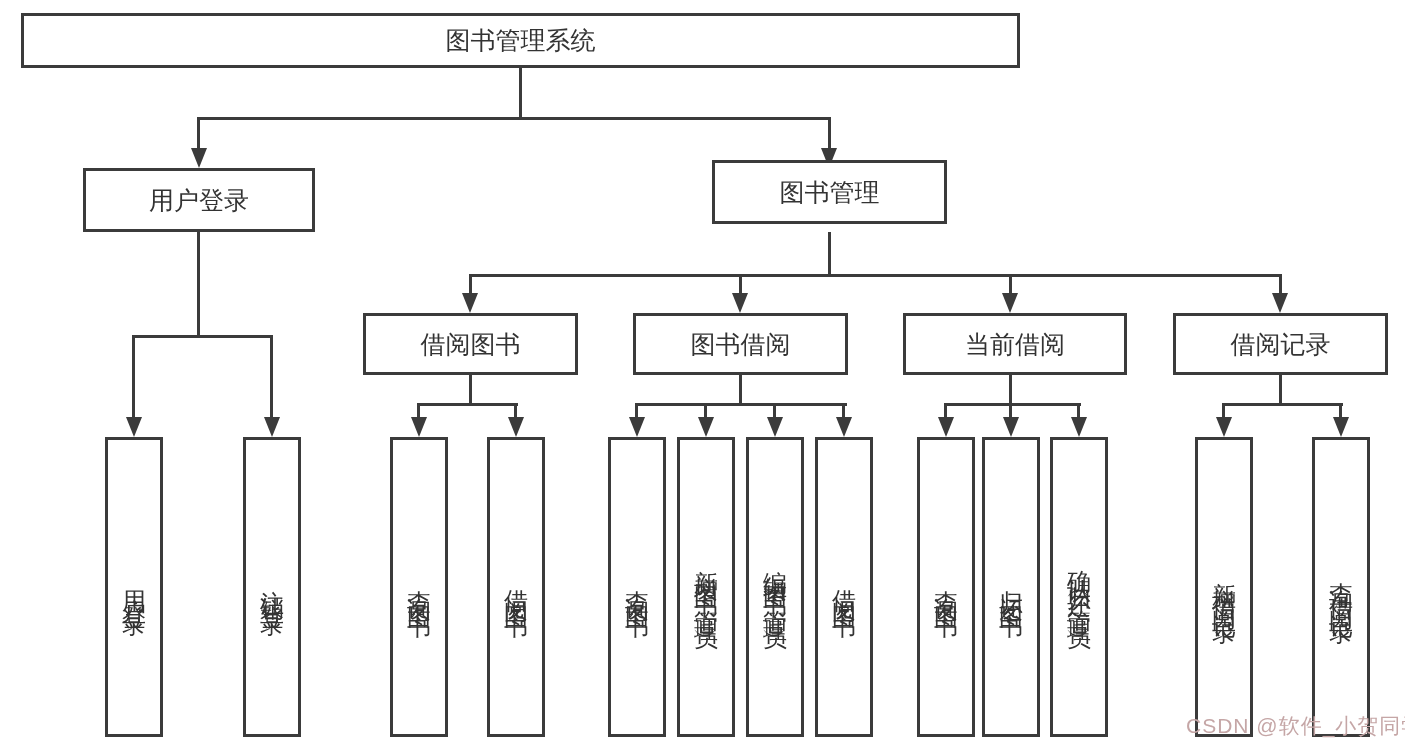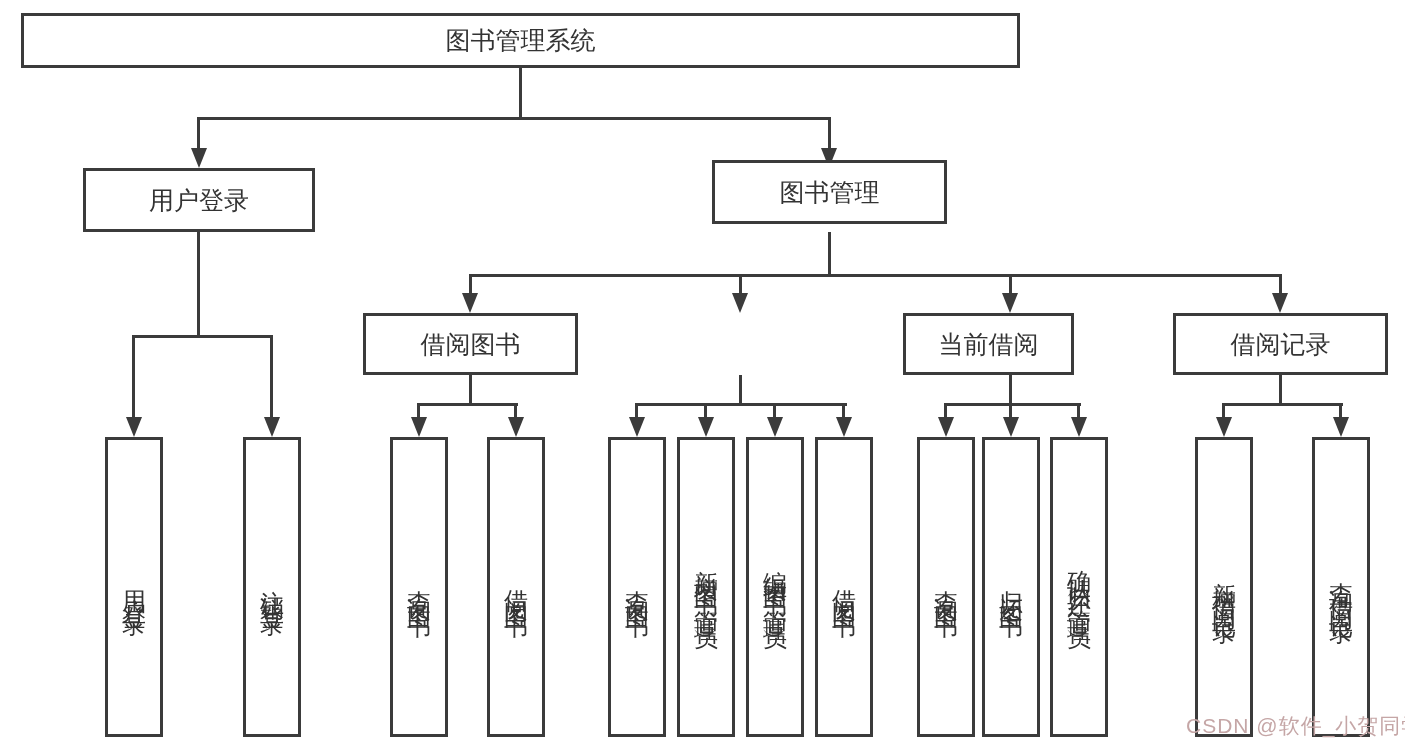--- a/index.html
+++ b/index.html
@@ -140,22 +140,25 @@
   </div>
 
   <div class="box" style="left:712px;top:160px;width:235px;height:64px">
     <span>图书管理</span>
   </div>
 
   <div class="box" style="left:363px;top:313px;width:215px;height:62px">
     <span>借阅图书</span>
   </div>
 
-
-  <div class="box" style="left:903px;top:313px;width:171px;height:62px">
+  <div class="box" style="left:633px;top:313px;width:215px;height:62px">
+    <span>图书借阅</span>
+  </div>
+
+  <div class="box" style="left:903px;top:313px;width:224px;height:62px">
     <span>当前借阅</span>
   </div>
 
   <div class="box" style="left:1173px;top:313px;width:215px;height:62px">
     <span>借阅记录</span>
   </div>
 
   <div class="box vbox" style="left:105px;top:437px;width:58px;height:300px">
     <span class="vtext">用户登录</span>
   </div>

